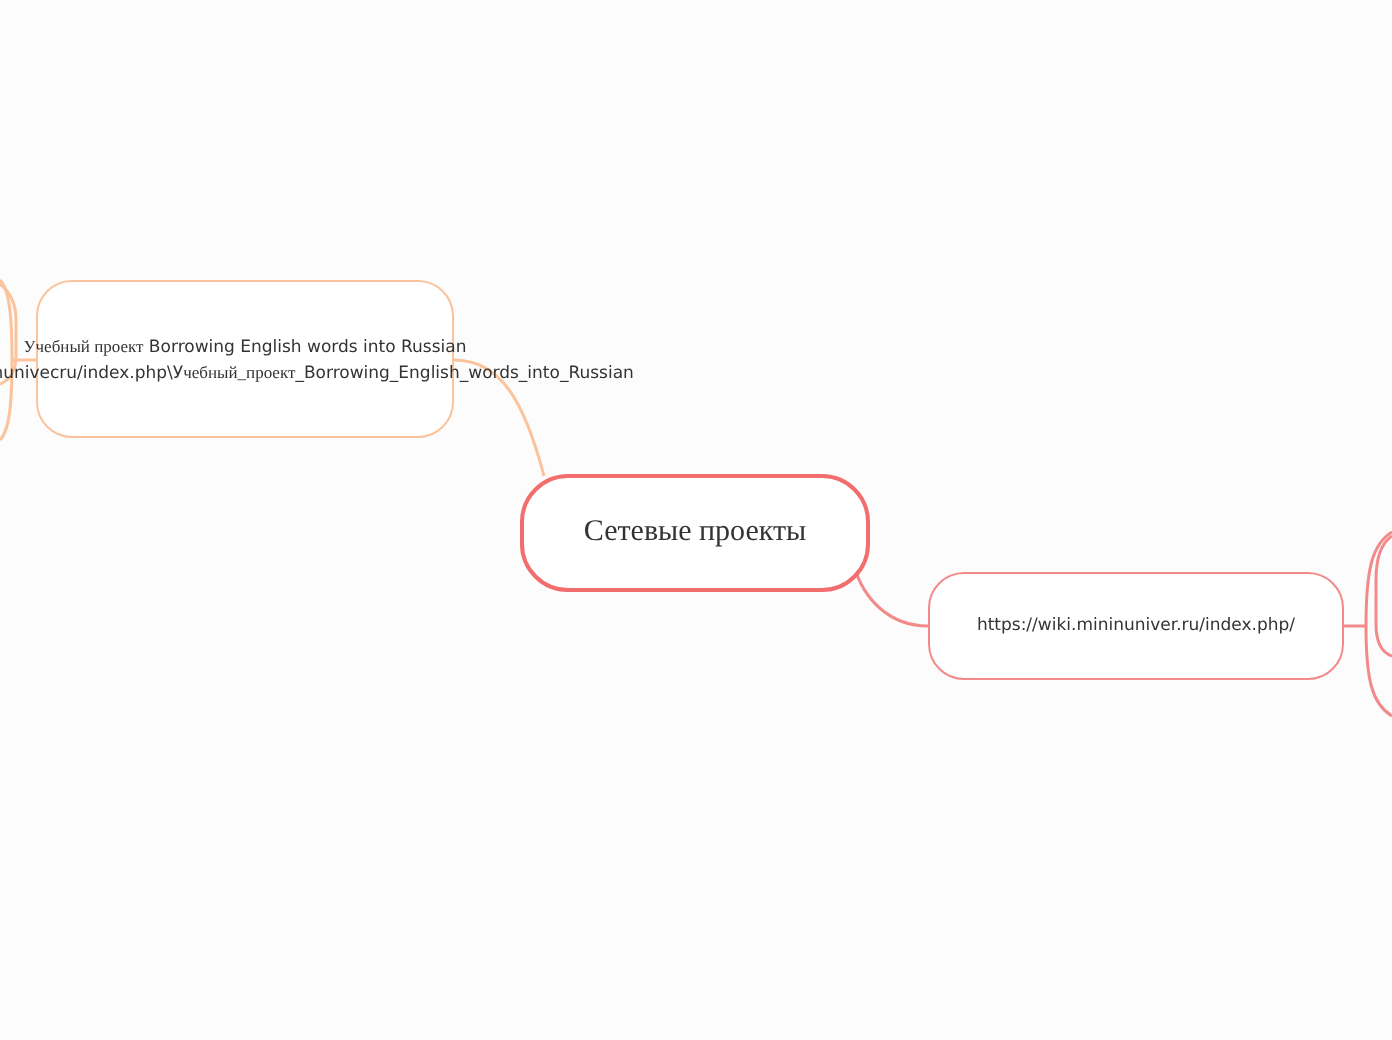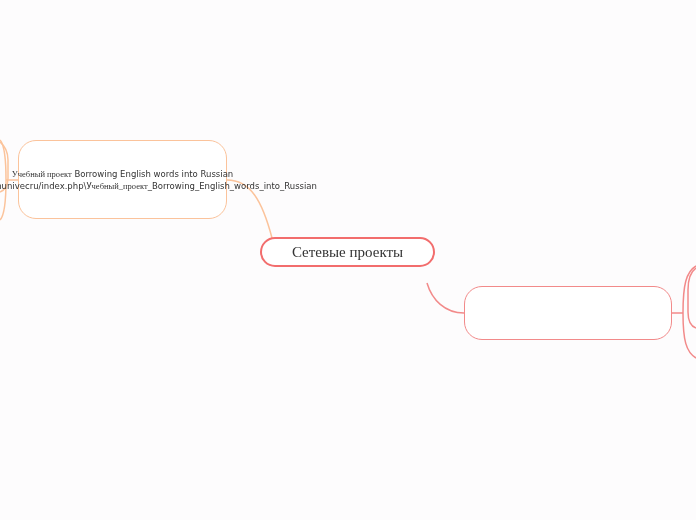--- a/index.html
+++ b/index.html
@@ -12,21 +12,21 @@
     svg.links { position: absolute; left: 0; top: 0; }
     .node {
       position: absolute;
       box-sizing: border-box;
       background: #ffffff;
       display: flex; align-items: center; justify-content: center;
       text-align: center;
       color: #333;
     }
     .root {
-      left: 260px; top: 237px; width: 175px; height: 30px;
+      left: 260px; top: 237px; width: 175px; height: 59px;
       border: 2.5px solid #f26d6d;
       border-radius: 24px;
       font-family: "Liberation Serif", serif;
       font-size: 15px;
       color: #333;
     }
     .topic-left {
       left: 18px; top: 140px; width: 209px; height: 79px;
       border: 1.5px solid #fbc39b;
       border-radius: 18px;
@@ -72,14 +72,15 @@
 
 <div class="node topic-left">
   <div>
     <span class="serif">Учебный проект</span><span class="sans"> Borrowing English words into Russian</span><br>
     <span class="sans">https://wiki.mininunivecru/index.php\У</span><span class="serif">чебный_проект</span><span class="sans">_Borrowing_English_words_into_Russian</span>
   </div>
 </div>
 
 <div class="node topic-right">
   <div>
+    <span class="sans block">https://wiki.mininuniver.ru/index.php/</span>
   </div>
 </div>
 
 </body></html>

